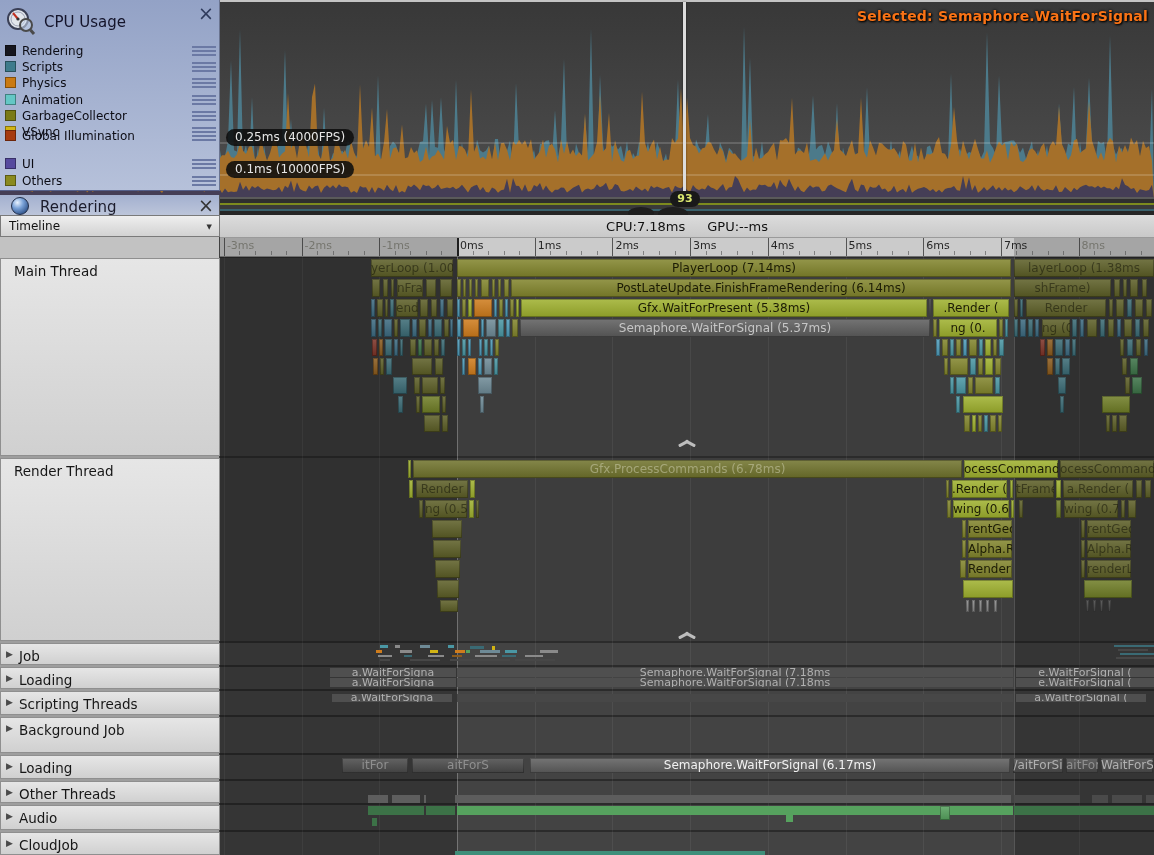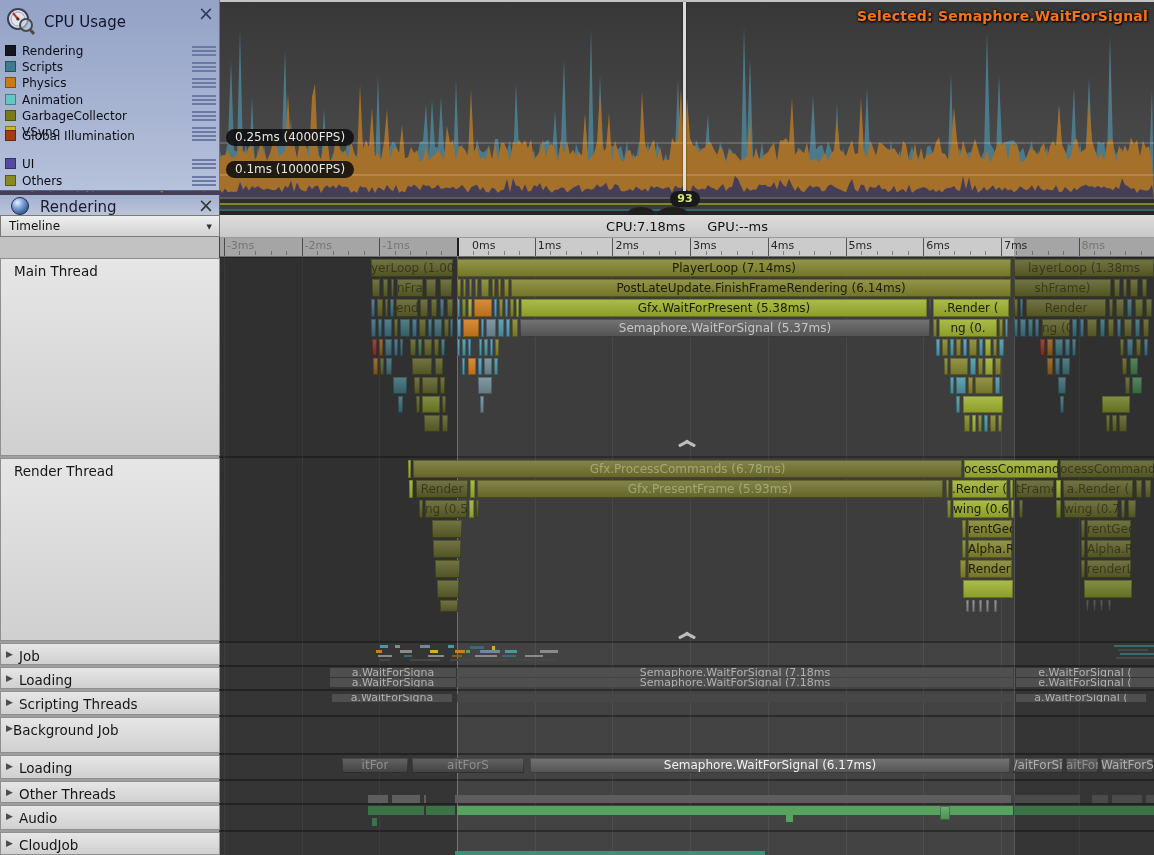--- a/index.html
+++ b/index.html
@@ -256,21 +256,21 @@
       <div class="tick-minor" style="left: 112.68px;"></div>
       <div class="tick-minor" style="left: 128.22px;"></div>
       <div class="tick-minor" style="left: 143.76px;"></div>
       <div class="tick-line" style="left: 159.3px;"></div>
       <div class="tick-label" style="left: 162.3px; color: rgb(117, 117, 110);">-1ms</div>
       <div class="tick-minor" style="left: 174.84px;"></div>
       <div class="tick-minor" style="left: 190.38px;"></div>
       <div class="tick-minor" style="left: 205.92px;"></div>
       <div class="tick-minor" style="left: 221.46px;"></div>
       <div class="tick-line" style="left: 237px; width: 2px; background: rgb(30, 30, 30);"></div>
-      <div class="tick-label" style="left: 240px; color: rgb(38, 38, 38); margin-left: 12px;">0ms</div>
+      <div class="tick-label" style="left: 240px; color: rgb(38, 38, 38);">0ms</div>
       <div class="tick-minor" style="left: 252.54px;"></div>
       <div class="tick-minor" style="left: 268.08px;"></div>
       <div class="tick-minor" style="left: 283.62px;"></div>
       <div class="tick-minor" style="left: 299.16px;"></div>
       <div class="tick-line" style="left: 314.7px;"></div>
       <div class="tick-label" style="left: 317.7px; color: rgb(38, 38, 38);">1ms</div>
       <div class="tick-minor" style="left: 330.24px;"></div>
       <div class="tick-minor" style="left: 345.78px;"></div>
       <div class="tick-minor" style="left: 361.32px;"></div>
       <div class="tick-minor" style="left: 376.86px;"></div>
@@ -332,21 +332,21 @@
       <div class="track-row" style="top: 409px; height: 22px;">
         <span class="track-arrow">▶</span>
         <span class="track-label" style="left: 18px;">Loading</span>
       </div>
       <div class="track-row" style="top: 433px; height: 24px;">
         <span class="track-arrow">▶</span>
         <span class="track-label" style="left: 18px;">Scripting Threads</span>
       </div>
       <div class="track-row" style="top: 459px; height: 36px;">
         <span class="track-arrow">▶</span>
-        <span class="track-label" style="left: 12px;">Background Job</span>
+        <span class="track-label" style="left: 18px;">Background Job</span>
       </div>
       <div class="track-row" style="top: 497px; height: 24px;">
         <span class="track-arrow">▶</span>
         <span class="track-label" style="left: 18px;">Loading</span>
       </div>
       <div class="track-row" style="top: 523px; height: 22px;">
         <span class="track-arrow">▶</span>
         <span class="track-label" style="left: 18px;">Other Threads</span>
       </div>
       <div class="track-row" style="top: 547px; height: 25px;">
@@ -607,23 +607,20 @@
         <span style="line-height: 18px; font-size: 12px; color: rgb(28, 28, 5);">ocessCommands (1.</span>
       </div>
       <div class="tbar shine" style="left: 840px; top: 203px; width: 94px; height: 18px; background-color: rgb(92, 94, 38);">
         <span style="line-height: 18px; font-size: 12px; color: rgba(10, 10, 0, 0.48);">ocessCommands</span>
       </div>
       <div class="tbar shine" style="left: 189px; top: 223px; width: 4px; height: 18px; background-color: rgb(159, 177, 46);"></div>
       <div class="tbar shine" style="left: 196px; top: 223px; width: 52px; height: 18px; background-color: rgb(92, 94, 38);">
         <span style="line-height: 18px; font-size: 12px; color: rgba(10, 10, 0, 0.48);">Render</span>
       </div>
       <div class="tbar shine" style="left: 250px; top: 223px; width: 5px; height: 18px; background-color: rgb(159, 177, 46);"></div>
-      <div class="tbar shine" style="left: 257px; top: 223px; width: 466px; height: 18px; background-color: rgb(112, 115, 44);">
-        <span style="line-height: 18px; font-size: 12px; color: rgba(228, 228, 205, 0.42);">Gfx.PresentFrame (5.93ms)</span>
-      </div>
       <div class="tbar shine" style="left: 726px; top: 223px; width: 3px; height: 18px; background-color: rgb(130, 133, 44);"></div>
       <div class="tbar shine" style="left: 732px; top: 223px; width: 55px; height: 18px; background-color: rgb(159, 177, 46);">
         <span style="line-height: 18px; font-size: 12px; color: rgb(28, 28, 5);">.Render (</span>
       </div>
       <div class="tbar shine" style="left: 790px; top: 223px; width: 3px; height: 18px; background-color: rgb(159, 177, 46);"></div>
       <div class="tbar shine" style="left: 796px; top: 223px; width: 38px; height: 18px; background-color: rgb(92, 94, 38);">
         <span style="line-height: 18px; font-size: 12px; color: rgba(10, 10, 0, 0.48);">tFrame</span>
       </div>
       <div class="tbar shine" style="left: 836px; top: 223px; width: 5px; height: 18px; background-color: rgb(159, 177, 46);"></div>
       <div class="tbar shine" style="left: 843px; top: 223px; width: 70px; height: 18px; background-color: rgb(92, 94, 38);">

